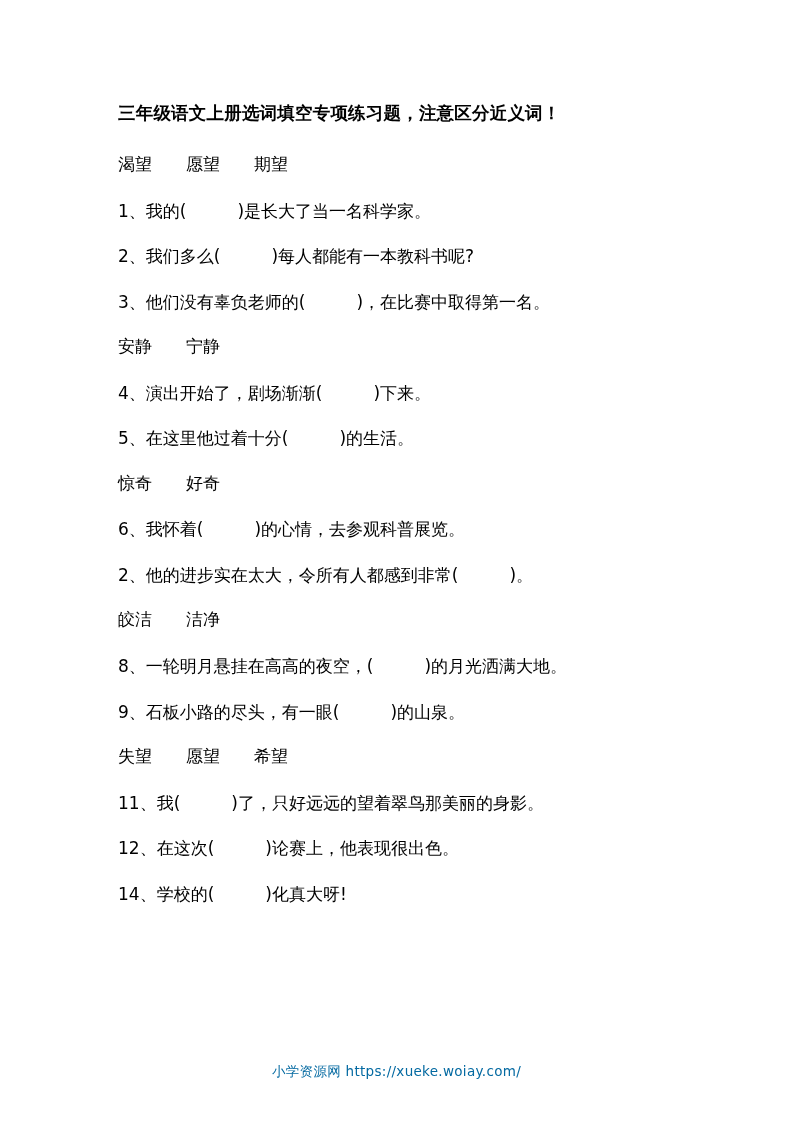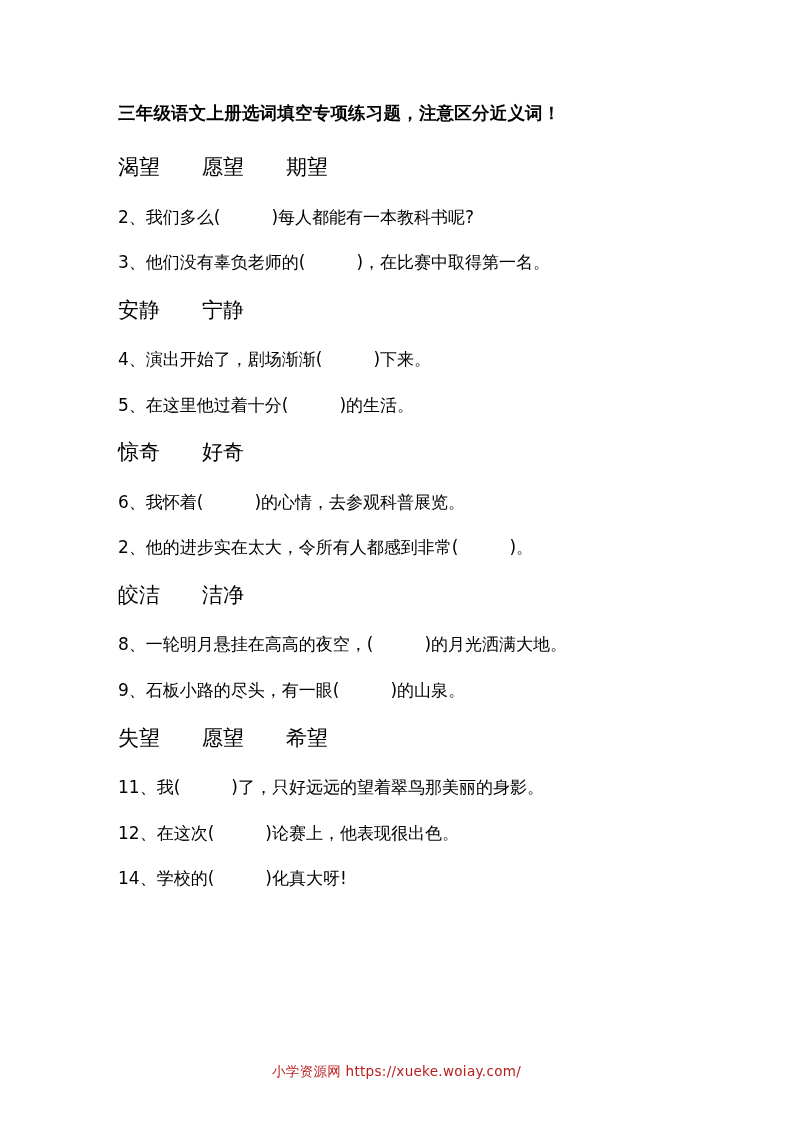--- a/index.html
+++ b/index.html
@@ -25,53 +25,54 @@
     padding: 100px 95px 0 118px;
   }
   .doc-title {
     font-size: 17.5px;
     line-height: 1.5;
     margin: 0 0 26px 0;
     letter-spacing: 0.2px;
     white-space: nowrap;
   }
   .word-bank {
-    font-size: 21px;
+    font-size: 17px;
     line-height: 1.5;
     margin: 0 0 20px 0;
     white-space: pre;
   }
   .question {
     font-size: 17px;
     line-height: 1.62;
     margin: 0 0 18px 0;
   }
   .block {
     margin-bottom: 0;
   }
   .footer {
     position: absolute;
     left: 0;
     top: 1063px;
     width: 793px;
     text-align: center;
     font-size: 13.5px;
-    color: #b91c1c;
+    color: #0369a1;
     letter-spacing: 0.3px;
   }
 </style>
 </head>
 <body>
 
 <div class="page">
 
   <h1 class="doc-title">三年级语文上册选词填空专项练习题，注意区分近义词！</h1>
 
   <div class="block">
     <div class="word-bank">渴望　　愿望　　期望</div>
+    <div class="question">1、我的(　　　)是长大了当一名科学家。</div>
     <div class="question">2、我们多么(　　　)每人都能有一本教科书呢?</div>
     <div class="question">3、他们没有辜负老师的(　　　)，在比赛中取得第一名。</div>
   </div>
 
   <div class="block">
     <div class="word-bank">安静　　宁静</div>
     <div class="question">4、演出开始了，剧场渐渐(　　　)下来。</div>
     <div class="question">5、在这里他过着十分(　　　)的生活。</div>
   </div>
 

